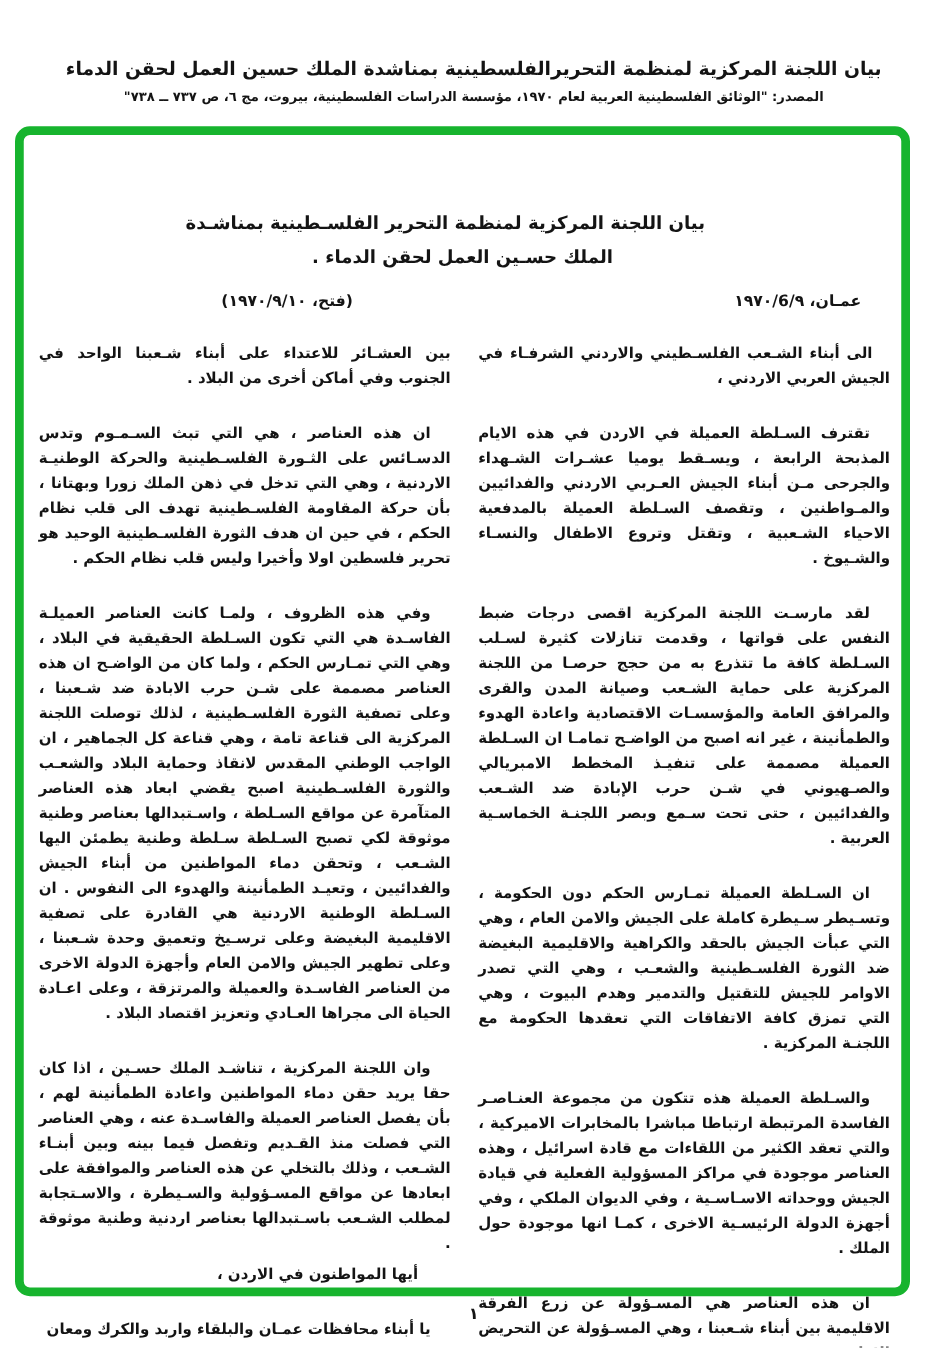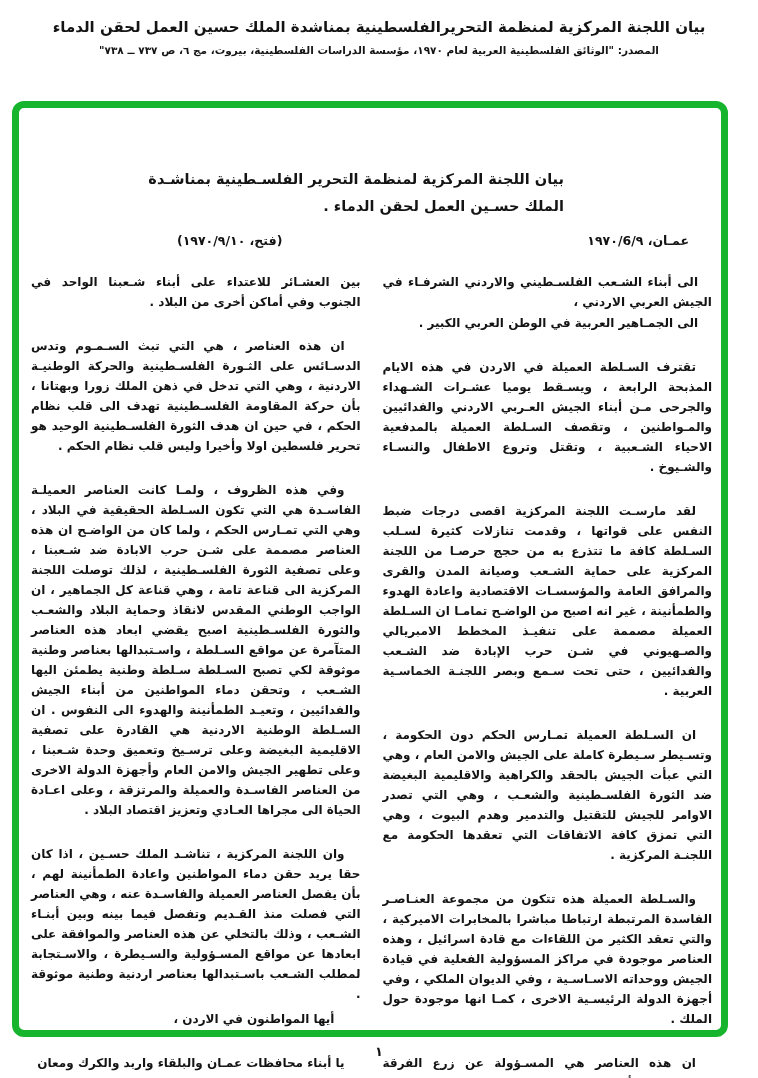--- a/index.html
+++ b/index.html
@@ -7,41 +7,41 @@
     width:758px;height:1078px;
     background:#ffffff;
     font-family:"DejaVu Sans",sans-serif;
     direction:rtl;
     color:#141414;
     overflow:hidden;
   }
   .page{position:relative;width:758px;height:1078px;background:#fff;}
 
   .hdr-title{
-    padding-top:18px;text-align:center;
+    padding-top:46px;text-align:center;
     font-weight:bold;font-size:15px;letter-spacing:0;
   }
   .hdr-source{
     margin-top:8px;text-align:center;
     font-weight:bold;font-size:10.5px;
   }
 
   .frame{
     position:absolute;top:101px;left:12px;
     width:716px;height:936px;box-sizing:border-box;
     border:7px solid var(--border-green,#17b42e);
     border-radius:12px;background:#fff;
   }
 
   .doc-title{
     width:388px;margin:58px auto 0;
     font-weight:bold;font-size:14.5px;line-height:27px;
   }
   .doc-title .l1{white-space:nowrap;text-align:right;}
-  .doc-title .l2{text-align:right;}
+  .doc-title .l2{text-align:center;}
 
   .date-row{
     display:flex;justify-content:space-between;align-items:center;
     margin-top:13px;
     padding:0 32px 0 158px;
     font-weight:bold;font-size:12.5px;
   }
 
   .columns{
     display:flex;gap:22px;
@@ -84,21 +84,20 @@
       <span>عمـان، ١٩٧٠/6/٩</span>
       <span>(فتح، ١٩٧٠/٩/١٠)</span>
     </div>
 
     <div class="columns">
       <div class="col">
 
           <p class="para para-addr">الى أبناء الشـعب الفلسـطيني والاردني الشرفـاء في الجيش العربي الاردني ،</p>
 
 
-          <p class="para para-addr">الى الجمـاهير العربية في الوطن العربي الكبير .</p>
 
           <p class="para para-body">تقترف السـلطة العميلة في الاردن في هذه الايام المذبحة الرابعة ، ويسـقط يوميا عشـرات الشـهداء والجرحى مـن أبناء الجيش العـربي الاردني والفدائيين والمـواطنين ، وتقصف السـلطة العميلة بالمدفعية الاحياء الشـعبية ، وتقتل وتروع الاطفال والنسـاء والشـيوخ .</p>
 
           <p class="para para-body">لقد مارسـت اللجنة المركزية اقصى درجات ضبط النفس على قواتها ، وقدمت تنازلات كثيرة لسـلب السـلطة كافة ما تتذرع به من حجج حرصـا من اللجنة المركزية على حماية الشـعب وصيانة المدن والقرى والمرافق العامة والمؤسسـات الاقتصادية واعادة الهدوء والطمأنينة ، غير انه اصبح من الواضـح تمامـا ان السـلطة العميلة مصممة على تنفيـذ المخطط الامبريالي والصـهيوني في شـن حرب الإبادة ضد الشـعب والفدائيين ، حتى تحت سـمع وبصر اللجنـة الخماسـية العربية .</p>
 
           <p class="para para-body">ان السـلطة العميلة تمـارس الحكم دون الحكومة ، وتسـيطر سـيطرة كاملة على الجيش والامن العام ، وهي التي عبأت الجيش بالحقد والكراهية والاقليمية البغيضة ضد الثورة الفلسـطينية والشعـب ، وهي التي تصدر الاوامر للجيش للتقتيل والتدمير وهدم البيوت ، وهي التي تمزق كافة الاتفاقات التي تعقدها الحكومة مع اللجنـة المركزية .</p>
 
           <p class="para para-body">والسـلطة العميلة هذه تتكون من مجموعة العنـاصـر الفاسدة المرتبطة ارتباطا مباشرا بالمخابرات الاميركية ، والتي تعقد الكثير من اللقاءات مع قادة اسرائيل ، وهذه العناصر موجودة في مراكز المسؤولية الفعلية في قيادة الجيش ووحداته الاسـاسـية ، وفي الديوان الملكي ، وفي أجهزة الدولة الرئيسـية الاخرى ، كمـا انها موجودة حول الملك .</p>
 
           <p class="para para-body">ان هذه العناصر هي المسـؤولة عن زرع الفرقة الاقليمية بين أبناء شـعبنا ، وهي المسـؤولة عن التحريض الاقليمي</p>

